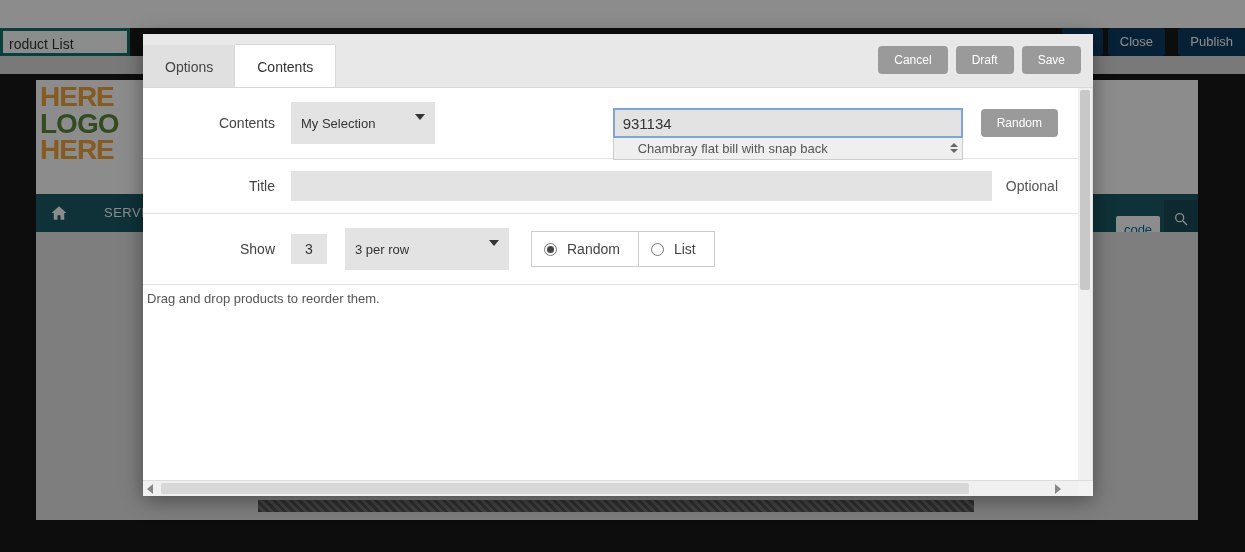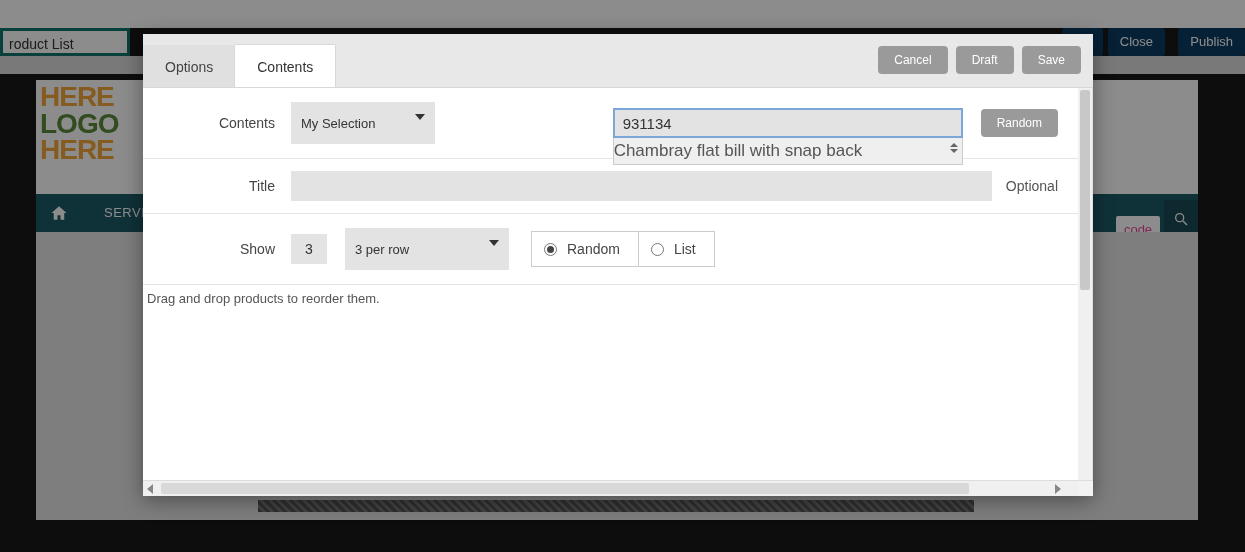--- a/index.html
+++ b/index.html
@@ -79,21 +79,21 @@
   .bg-nav .nav-item {
     position: absolute; left: 54px; top: 0;
     line-height: 38px; color: #fff; font-size: 13px;
     padding: 0 14px;
     letter-spacing: 0.5px;
   }
   .bg-nav .search-area {
     position: absolute; right: 0; top: 0; height: 38px;
   }
   .bg-nav .search-box {
-    background: #fff; color: #ec4899; font-size: 13px;
+    background: #fff; color: #0369a1; font-size: 13px;
     height: 28px; line-height: 28px; padding: 0 8px;
     display: inline-block; vertical-align: middle;
     margin-top: 22px;
     border-radius: 2px;
     text-decoration: underline;
   }
   .bg-nav .search-btn {
     background: #184a54; width: 34px; height: 38px;
     display: inline-block; vertical-align: middle;
     position: relative;
@@ -240,23 +240,23 @@
     font-size: 15px;
     color: #333;
   }
   .suggest {
     position: absolute;
     top: 30px; left: 0;
     width: 350px;
     background: #efefef;
     border: 1px solid #ccc;
     border-top: none;
-    font-size: 17px;
+    font-size: 13px;
     color: #555;
-    padding: 3px 0;
+    padding: 3px 24px;
   }
   .suggest .spinner {
     position: absolute;
     right: 2px; top: 2px;
     width: 10px; height: 16px;
     display: flex; flex-direction: column;
     justify-content: center;
     gap: 2px;
   }
   .suggest .spinner .up, .suggest .spinner .down {

